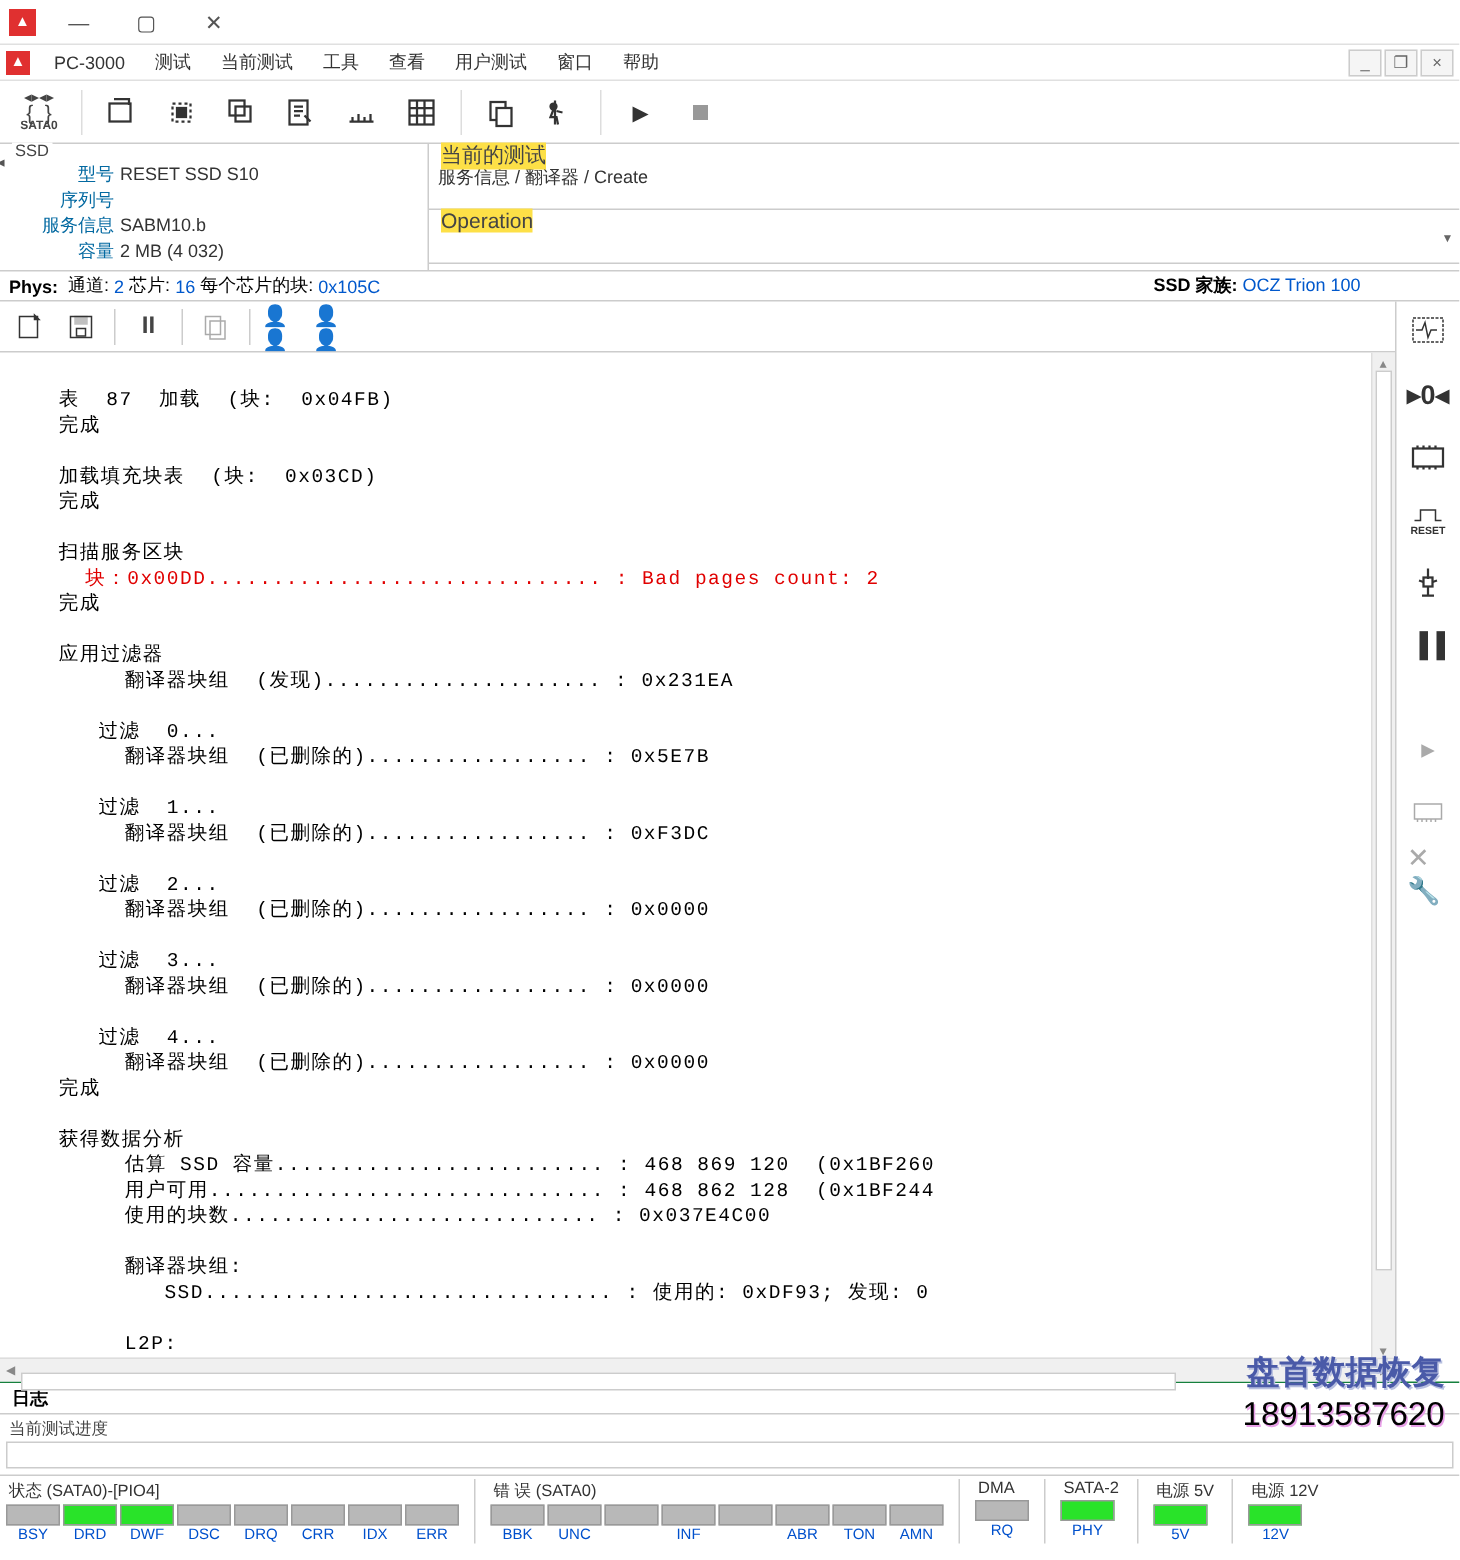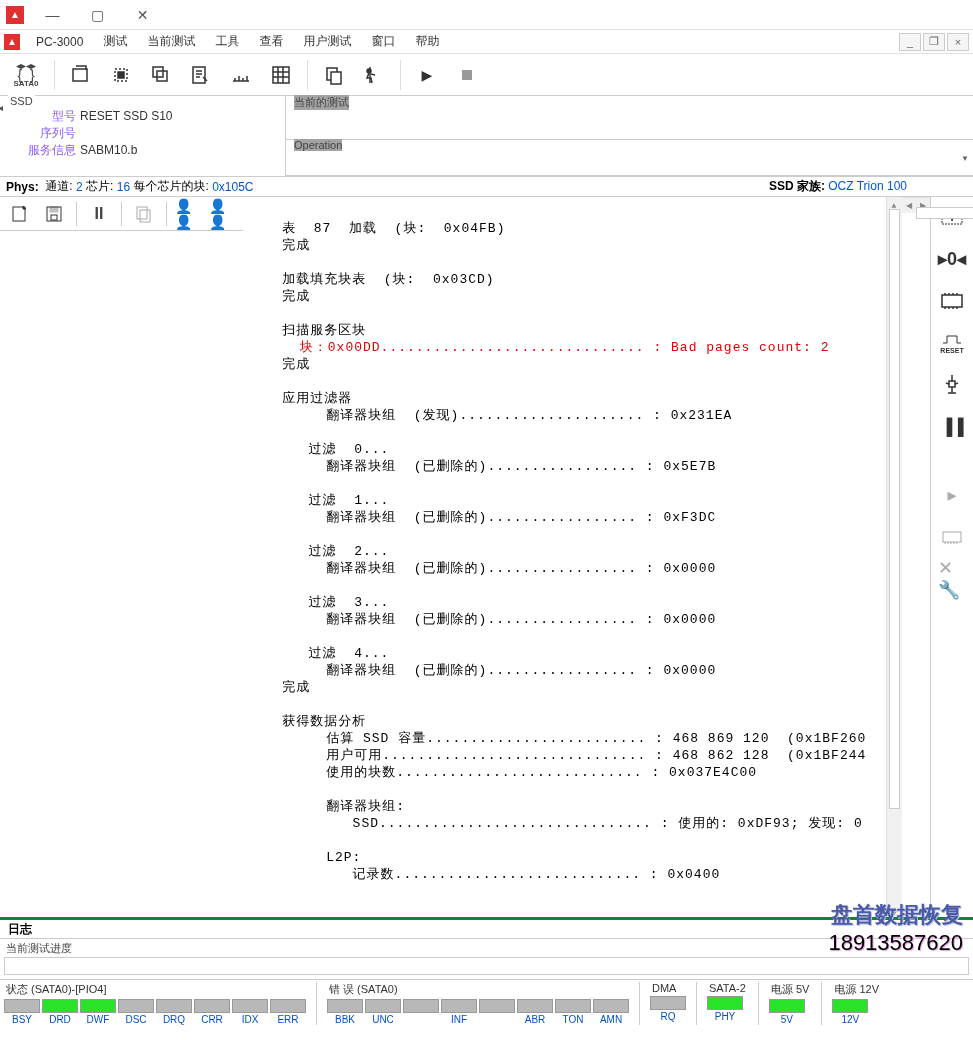--- a/index.html
+++ b/index.html
@@ -22,49 +22,49 @@
 .sata-btn .arrow{ font-size:10px; line-height:8px;}
 .sata-btn .brace{ font-size:14px; line-height:10px;}
 .sata-btn .txt{ font-size:8px; font-weight:bold; line-height:8px;}
 .play { font-size:14px; color:#333; }
 .stop { width:10px; height:10px; background:#999; display:inline-block; }
 .info-row { display:flex; border-bottom:1px solid #ccc; }
 .ssd-panel { width: 286px; border-right:1px solid #ccc; padding:2px 6px 4px 6px; position:relative; }
 .ssd-panel .lbl { position:absolute; top:-1px; left:8px; background:#fff; font-size:11px; color:#444; padding:0 2px;}
 .ssd-panel .arrow-left { position:absolute; left:-2px; top:6px; font-size:10px; color:#555;}
 .kv { display:flex; font-size:12px; line-height:17px;}
-.kv .k { width:74px; text-align:right; color:#8b5cf6; padding-right:4px;}
+.kv .k { width:74px; text-align:right; color:#0369a1; padding-right:4px;}
 .kv .v { color:#333; }
 .right-panels { flex:1; display:flex; flex-direction:column; }
 .panel { border-bottom:1px solid #ccc; padding:2px 6px; position:relative; }
-.panel .plabel { position:absolute; top:-1px; left:8px; background:#a3a3a3; font-size:11px; color:#444; }
+.panel .plabel { position:absolute; top:-1px; left:8px; background:#fde047; font-size:14px; color:#444; }
 .panel .pcontent { padding-top:12px; font-size:12px; color:#333; }
 .panel .drop { position:absolute; right:4px; top:14px; font-size:8px; color:#666;}
 .phys-bar { height:20px; display:flex; align-items:center; padding:0 6px; font-size:12px; border-bottom:1px solid #ccc; }
 .phys-bar b { font-weight:bold; }
 .phys-bar .blue { color:#0058cc; }
 .phys-bar .right { margin-left:auto; }
 .midrow { display:flex; height: 720px; }
-.log-area { flex:1; display:flex; flex-direction:row; border-right:1px solid #ccc; }
+.log-area { flex:1; display:flex; flex-direction:column; border-right:1px solid #ccc; }
 .log-toolbar { height:34px; border-bottom:1px solid #ccc; display:flex; align-items:center; padding:0 6px; gap:6px; }
 .log-toolbar .tb2 { width:28px; height:28px; display:flex; align-items:center; justify-content:center; color:#444; font-size:16px;}
 .log-content { flex:1; overflow:hidden; padding:6px 4px; font-family: "NSimSun","SimSun","Courier New",monospace; font-size:13px; line-height:17px; white-space:pre; color:#000; position:relative; letter-spacing:1px;}
 .log-content .red { color:#e00000; }
 .log-scroll { position:absolute; right:0; top:0; bottom:0; width:16px; background:#f0f0f0; border-left:1px solid #ddd;}
 .log-scroll .thumb { position:absolute; left:2px; right:2px; top:12px; height:600px; background:#fff; border:1px solid #ccc;}
 .log-scroll .ar { position:absolute; left:0; right:0; height:12px; text-align:center; font-size:8px; color:#888;}
 .log-hscroll { height:16px; background:#f0f0f0; border-top:1px solid #ddd; display:flex; align-items:center;}
 .log-hscroll .ar2{ width:14px; text-align:center; font-size:8px; color:#888;}
 .log-hscroll .track{ flex:1; position:relative;}
 .log-hscroll .thumb2{ position:absolute; left:0; top:1px; height:12px; width:770px; background:#fff; border:1px solid #ccc;}
 .right-tools { width:42px; display:flex; flex-direction:column; align-items:center; padding-top:6px; gap:14px; }
 .right-tools .rt { width:28px; height:28px; display:flex; align-items:center; justify-content:center; color:#333; font-size:18px;}
 .right-tools .grey { color:#aaa; }
 .right-tools .rst { font-size:7px; font-weight:bold; line-height:7px; text-align:center;}
-.logtab { height:22px; border-top:3px solid #15803d; border-bottom:1px solid #ccc; display:flex; align-items:center; padding:0 8px; font-weight:bold; font-size:12px; background:#fff;}
+.logtab { height:22px; border-top:1px solid #15803d; border-bottom:1px solid #ccc; display:flex; align-items:center; padding:0 8px; font-weight:bold; font-size:12px; background:#fff;}
 .progress-label { height:18px; padding:0 6px; font-size:11px; color:#444; display:flex; align-items:center;}
 .progress-bar { height:18px; border:1px solid #ccc; margin:0 4px 4px 4px; background:#fff;}
 .status-area { border-top:1px solid #ccc; padding:2px 4px 4px 4px; display:flex; gap:8px; }
 .status-group { }
 .status-group .sg-title { font-size:11px; color:#333; padding:0 2px 2px 2px;}
 .status-group .sg-row { display:flex; gap:2px; }
 .sbox { width:36px; height:14px; border:1px solid #999; background:#fff;}
 .sbox.grey { background:#b8b8b8; }
 .sbox.green { background:#29e329; }
 .slabel-row { display:flex; gap:2px; margin-top:1px;}
@@ -179,24 +179,29 @@
         <span class="v">RESET SSD S10</span>
       </div>
     <div class="kv">
         <span class="k">序列号</span>
         <span class="v"></span>
       </div>
     <div class="kv">
         <span class="k">服务信息</span>
         <span class="v">SABM10.b</span>
       </div>
+    <div class="kv">
+        <span class="k">容量</span>
+        <span class="v">2 MB (4 032)</span>
+      </div>
   </div>
   <div class="right-panels">
     <div class="panel" style="height:44px">
       <span class="plabel">当前的测试</span>
+      <div class="pcontent">服务信息 / 翻译器 / Create</div>
     </div>
     <div class="panel" style="height:36px">
       <span class="plabel">Operation</span>
       <div class="pcontent"></div>
       <span class="drop">▼</span>
     </div>
   </div>
 </div>
 
 <div class="phys-bar">

